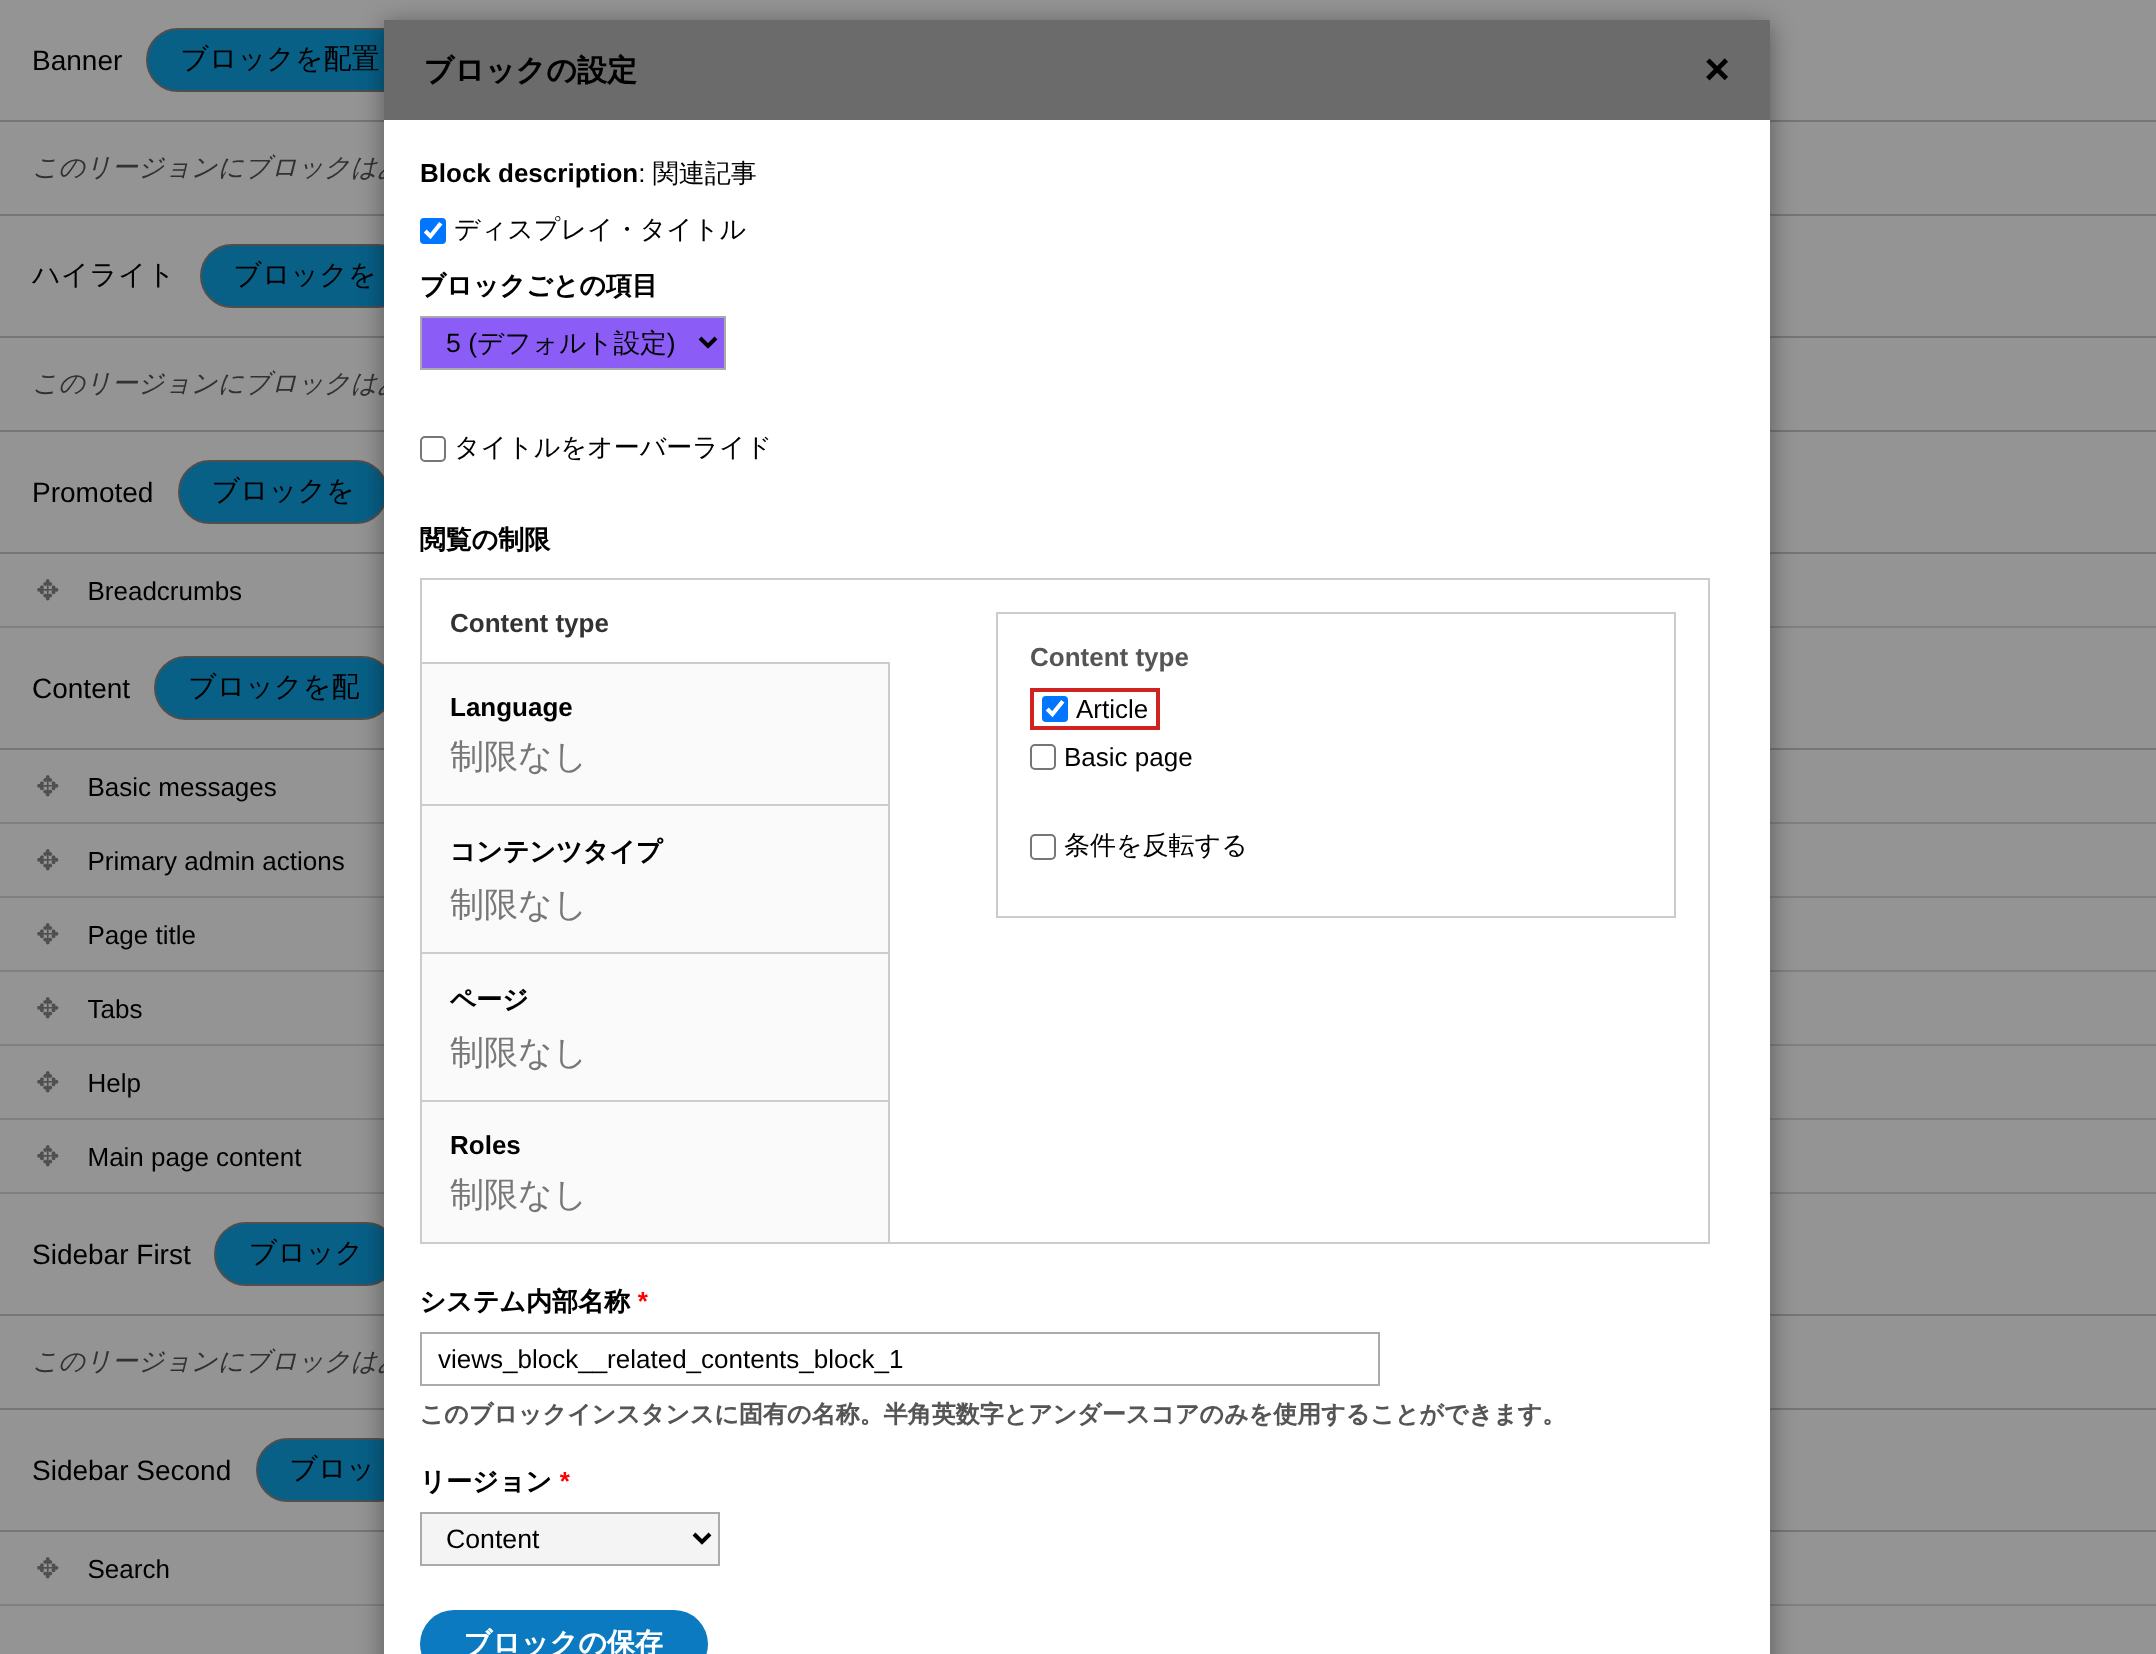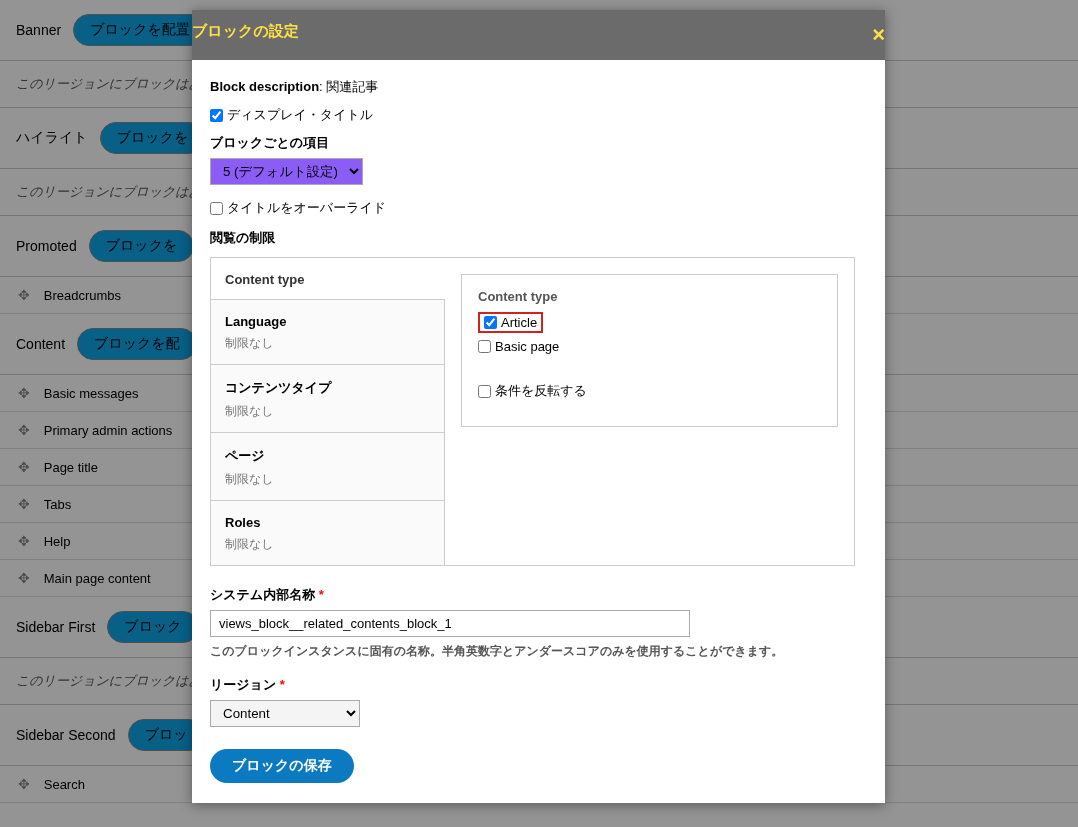--- a/index.html
+++ b/index.html
@@ -12,38 +12,38 @@
 .region-row strong { font-weight: normal; margin-right: 12px; font-size: 14px; }
 .oval-btn { display: inline-block; border: 1px solid #888; border-radius: 20px; padding: 6px 16px; font-size: 14px; background: #0ea5e9; }
 .block-item { display: flex; align-items: center; padding: 10px 18px; border-bottom: 1px solid #ddd; }
 .move-icon { color: #888; margin-right: 14px; font-size: 14px; }
 
 
 .mask { position: absolute; inset: 0; background: rgba(0,0,0,0.42); }
 
 
 .modal { position: absolute; top: 10px; left: 192px; width: 693px; background: #fff; box-shadow: 0 2px 12px rgba(0,0,0,0.4); }
-.modal-header { background: #6b6b6b; color: #fde047; padding: 12px 0; display: flex; justify-content: space-between; align-items: flex-start; font-weight: bold; font-size: 15px; }
+.modal-header { background: #6b6b6b; color: #000000; padding: 12px 20px; display: flex; justify-content: space-between; align-items: center; font-weight: bold; font-size: 15px; }
 .modal-close { cursor: pointer; font-size: 22px; font-weight: bold; }
 .modal-body { padding: 18px 30px 20px 18px; }
 
 .field-line { margin-bottom: 10px; }
 .field-line strong { font-weight: bold; }
 .chk-line { display: flex; align-items: center; gap: 4px; margin-bottom: 10px; }
 .section-label { font-weight: bold; margin-bottom: 6px; display: block; }
 select.items-per { padding: 4px 8px; border: 1px solid #aaa; background: #8b5cf6; }
 
-.visibility-wrap { border: 1px solid #ccc; margin-top: 10px; margin-bottom: 20px; display: flex; }
+.visibility-wrap { border: 1px solid #ccc; margin-top: 10px; margin-bottom: 20px; display: flex; gap: 37px; }
 .vtabs { width: 234px; }
 .vtab { padding: 14px 14px 12px 14px; border-bottom: 1px solid #ccc; border-right: 1px solid #ccc; background: #fafafa; cursor: pointer; }
 .vtab.active { background: #fff; border-right: none; font-weight: bold; }
 .vtab.last { border-bottom: none; }
 .vtab-title { color: #000000; font-weight: bold; font-size: 13px; }
 .vtab.active .vtab-title { color: #333; }
-.vtab-sub { color: #777; font-size: 12px; margin-top: 6px; font-weight: normal; }
+.vtab-sub { color: #777; font-size: 17px; margin-top: 6px; font-weight: normal; }
 .vpane { flex: 1; padding: 16px; }
 .inner-fieldset { border: 1px solid #ccc; padding: 14px 16px 18px 16px; }
 .inner-title { font-weight: bold; color: #555; margin-bottom: 8px; display: block; }
 .check-opt { display: flex; align-items: center; gap: 4px; margin-bottom: 8px; }
 .highlight { border: 2px solid #d12222; padding: 1px 4px; display: inline-flex; align-items: center; gap: 4px; }
 
 .text-input { width: 480px; padding: 5px 8px; border: 1px solid #aaa; font-size: 13px; }
 .help-text { color: #555; font-size: 12px; margin-top: 6px; font-weight: bold; }
 .req { color: red; }
 select.region-select { padding: 4px 8px; border: 1px solid #aaa; background: #f4f4f4; min-width: 150px; }
@@ -134,26 +134,26 @@
     <div class="chk-line">
       <input type="checkbox" checked="" style="">
       <span>ディスプレイ・タイトル</span>
     </div>
 
     <span class="section-label">ブロックごとの項目</span>
     <select class="items-per">
       <option>5 (デフォルト設定)</option>
     </select>
 
-    <div class="chk-line" style="margin-top:14px">
+    <div class="chk-line" style="margin-top:30px">
       <input type="checkbox" style="">
       <span>タイトルをオーバーライド</span>
     </div>
 
-    <span class="section-label" style="margin-top:12px">閲覧の制限</span>
+    <span class="section-label" style="margin-top:28px">閲覧の制限</span>
 
     <div class="visibility-wrap">
       <div class="vtabs" id="vtabs-container">
           <div class="vtab active">
             <div class="vtab-title">Content type</div>
           </div>
           <div class="vtab">
             <div class="vtab-title">Language</div>
             <div class="vtab-sub">制限なし</div>
           </div>

